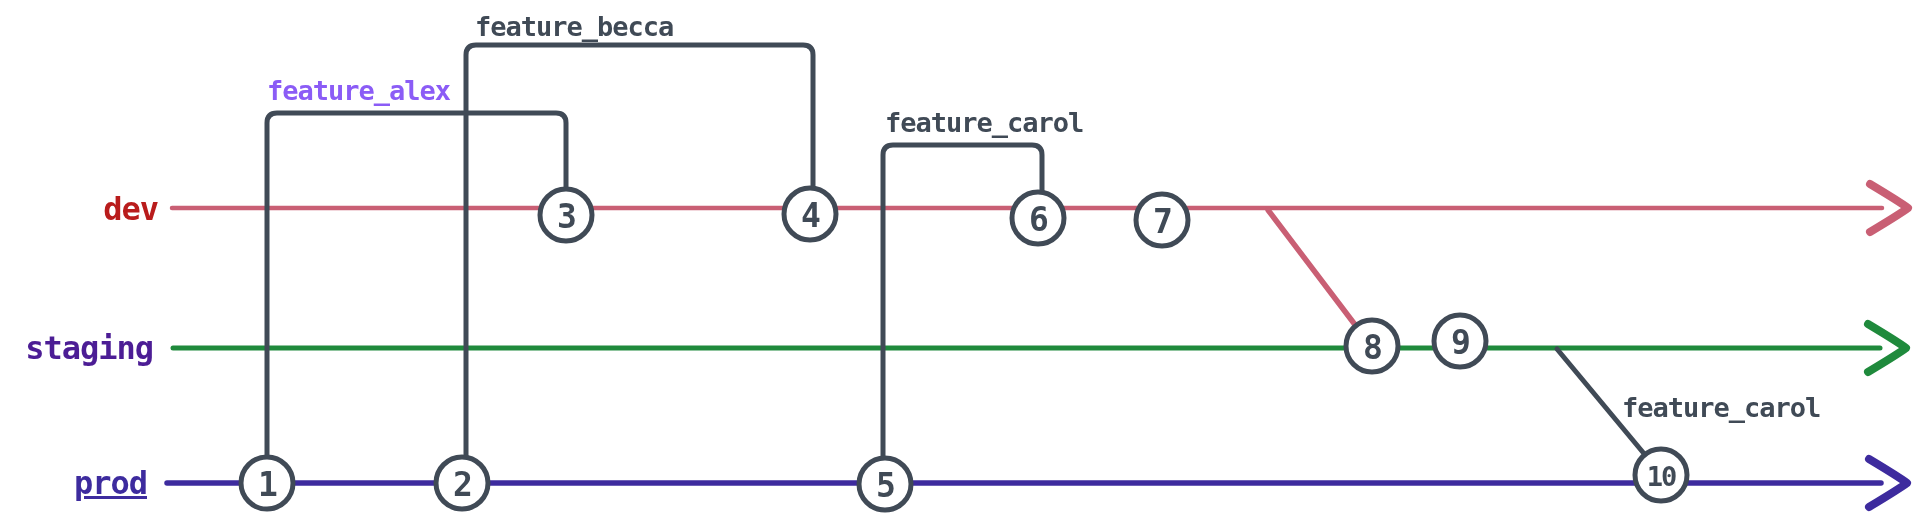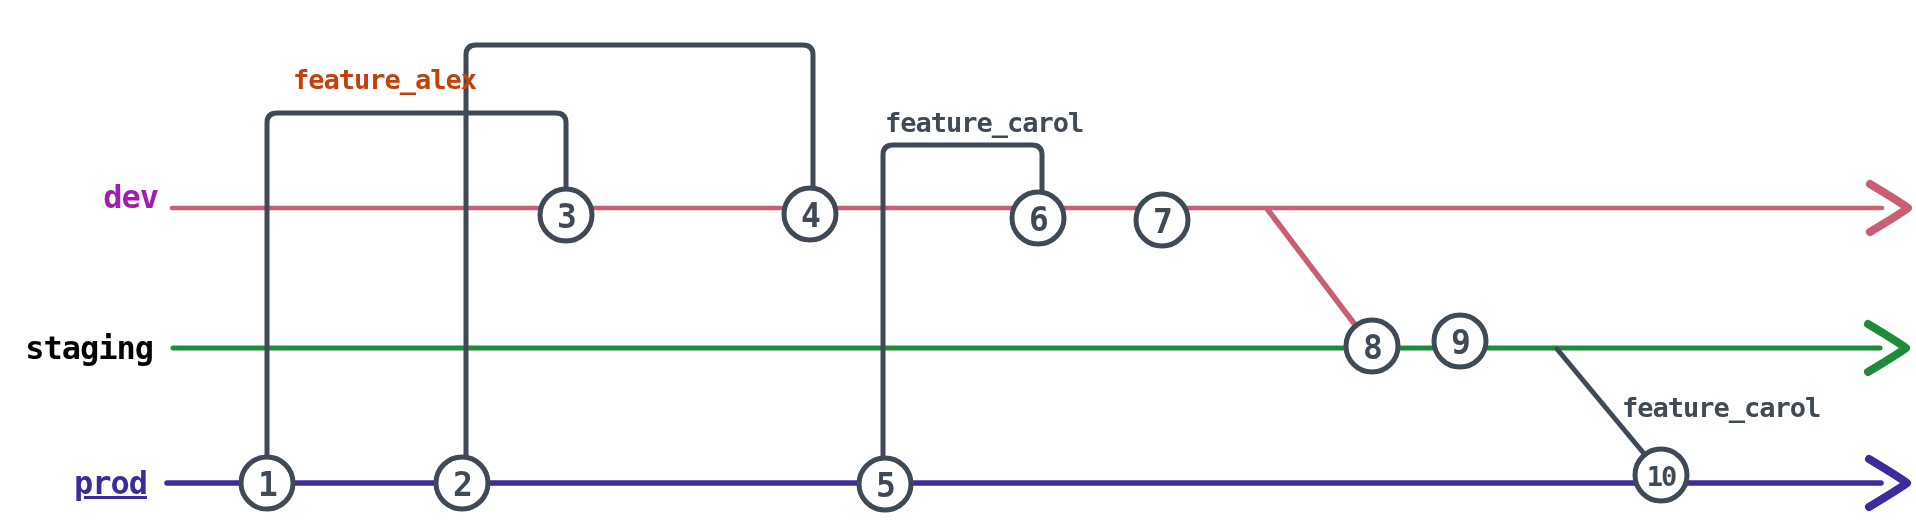--- a/index.html
+++ b/index.html
@@ -62,20 +62,21 @@
       <circle cx="1162" cy="220" r="26" fill="#ffffff" stroke="#404a56" stroke-width="5"></circle>
       <text x="1162" y="221" text-anchor="middle" dominant-baseline="central" fill="#404a56" font-family="&quot;DejaVu Sans Mono&quot;, monospace" font-size="33" font-weight="bold" letter-spacing="-2px">7</text>
       <circle cx="1372" cy="346" r="26" fill="#ffffff" stroke="#404a56" stroke-width="5"></circle>
       <text x="1372" y="347" text-anchor="middle" dominant-baseline="central" fill="#404a56" font-family="&quot;DejaVu Sans Mono&quot;, monospace" font-size="33" font-weight="bold" letter-spacing="-2px">8</text>
       <circle cx="1460" cy="341" r="26" fill="#ffffff" stroke="#404a56" stroke-width="5"></circle>
       <text x="1460" y="342" text-anchor="middle" dominant-baseline="central" fill="#404a56" font-family="&quot;DejaVu Sans Mono&quot;, monospace" font-size="33" font-weight="bold" letter-spacing="-2px">9</text>
       <circle cx="1661" cy="475" r="26" fill="#ffffff" stroke="#404a56" stroke-width="5"></circle>
       <text x="1661" y="476" text-anchor="middle" dominant-baseline="central" fill="#404a56" font-family="&quot;DejaVu Sans Mono&quot;, monospace" font-size="27" font-weight="bold" letter-spacing="-2px">10</text>
     </svg>
 
-  <div class="branch-label" style="right: 1758px; top: 178px; color: #a21caf;">dev</div>
-  <div class="branch-label" style="right: 1763px; top: 329px; color: #000000;">staging</div>
+  <div class="branch-label" style="right: 1758px; top: 190px; color: #b91c1c;">dev</div>
+  <div class="branch-label" style="right: 1763px; top: 329px; color: #4c1d95;">staging</div>
   <div class="branch-label" style="right: 1769px; top: 464px; color: rgb(61, 43, 158); text-decoration: underline;">prod</div>
 
-  <div class="feat-label" style="left: 267px; top: 64px; color: #c2410c; margin-left: 26px;">feature_alex</div>
+  <div class="feat-label" style="left: 267px; top: 75px; color: #8b5cf6;">feature_alex</div>
+  <div class="feat-label" style="left: 475px; top: 11px; color: rgb(64, 74, 86);">feature_becca</div>
   <div class="feat-label" style="left: 885px; top: 107px; color: rgb(64, 74, 86);">feature_carol</div>
   <div class="feat-label" style="left: 1622px; top: 392px; color: rgb(64, 74, 86);">feature_carol</div>
 </div>
 
 </body></html>

